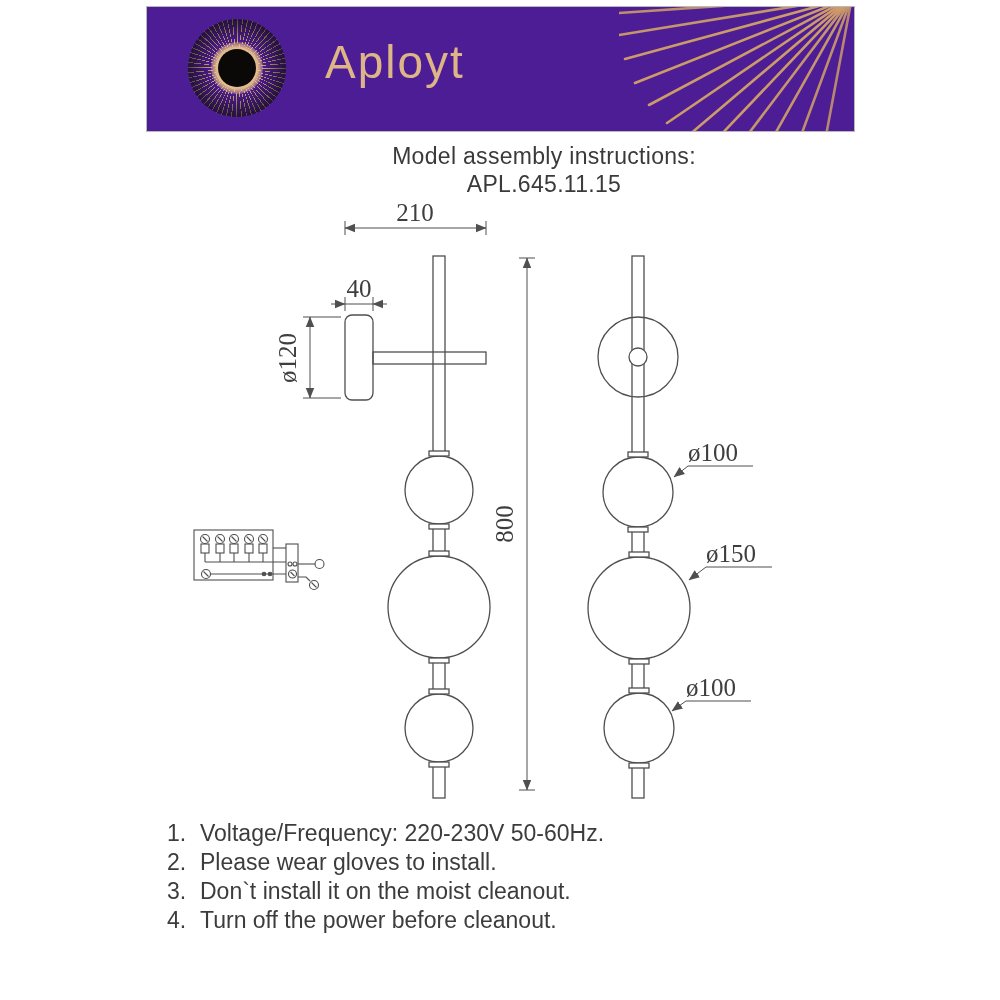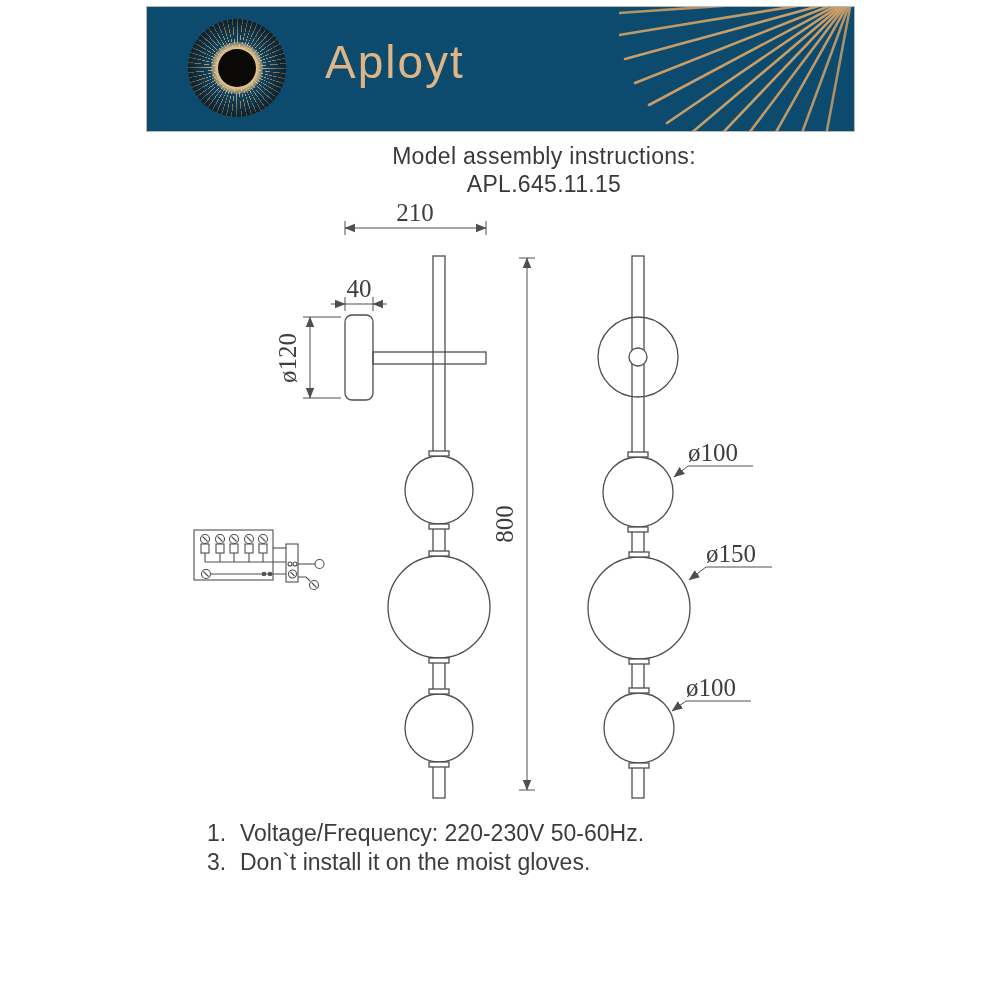--- a/index.html
+++ b/index.html
@@ -1,21 +1,21 @@
 <!DOCTYPE html>
 <html><head>
 <meta charset="utf-8">
 <style>
   html,body{margin:0;padding:0;background:#ffffff;}
   #page{position:relative;width:1000px;height:1000px;background:#ffffff;overflow:hidden;
         font-family:"Liberation Sans",sans-serif;color:#3d3d3d;}
 
   
   #banner{position:absolute;left:146px;top:6px;width:707px;height:124px;
-          background:#0c4a6e;border:1px solid #b9b9b9;overflow:hidden;}
+          background:#4c1d95;border:1px solid #b9b9b9;overflow:hidden;}
   #logo{position:absolute;left:41px;top:12px;width:98px;height:98px;}
   #logo .burst{position:absolute;inset:0;border-radius:50%;
         background:repeating-conic-gradient(rgba(224,178,114,0.95) 0deg 1.15deg, rgba(13,11,9,0) 1.15deg 6deg);}
   #logo .fade{position:absolute;inset:0;border-radius:50%;
         background:radial-gradient(circle, rgba(13,11,9,0) 0%, rgba(13,11,9,0) 26%,
                    rgba(13,11,9,0.05) 38%, rgba(13,11,9,0.55) 66%, #0d0b09 86%);}
   #logo .glow{position:absolute;left:23px;top:23px;width:52px;height:52px;border-radius:50%;
         background:radial-gradient(circle, rgba(236,197,138,0.9) 55%, rgba(236,197,138,0.55) 66%, rgba(236,197,138,0) 78%);}
   #logo .core{position:absolute;left:30px;top:30px;width:38px;height:38px;border-radius:50%;
         background:#0b0908;box-shadow:0 0 5px 1px rgba(240,205,150,0.55);}
@@ -26,21 +26,21 @@
   
   #titleblock{position:absolute;left:0;top:142px;width:1000px;text-align:center;
               font-size:23px;line-height:28px;color:#3a3a3a;letter-spacing:0.3px;margin-left:44px;}
 
   
   #drawing{position:absolute;left:0;top:0;width:1000px;height:1000px;}
   .dimtext{font-family:"Liberation Serif","DejaVu Serif",serif;font-size:25px;fill:#3e3e3e;}
 
   
   #instructions{position:absolute;left:160px;top:819px;width:720px;
-                font-size:23px;line-height:29px;color:#3c3c3c;margin-left:40px;}
+                font-size:23px;line-height:29px;color:#3c3c3c;}
   #instructions .row{white-space:nowrap;}
   #instructions .num{display:inline-block;width:40px;padding-left:7px;box-sizing:border-box;}
 </style>
 </head>
 <body>
 
 <div id="page">
 
   <div id="banner">
     <div id="logo">
@@ -220,17 +220,23 @@
     <text class="dimtext" x="688" y="461" font-size="27">ø100</text>
     <text class="dimtext" x="706" y="562" font-size="27">ø150</text>
     <text class="dimtext" x="686" y="696" font-size="27">ø100</text>
   </svg>
 
   <div id="instructions">
     <div class="row">
       <span class="num">1.</span><span>Voltage/Frequency: 220-230V 50-60Hz.</span>
     </div>
     <div class="row">
-      <span class="num">3.</span><span>Don`t install it on the moist gloves.</span>
+      <span class="num">2.</span><span>Please wear gloves to install.</span>
+    </div>
+    <div class="row">
+      <span class="num">3.</span><span>Don`t install it on the moist cleanout.</span>
+    </div>
+    <div class="row">
+      <span class="num">4.</span><span>Turn off the power before cleanout.</span>
     </div>
   </div>
 
 </div>
 
 </body></html>

